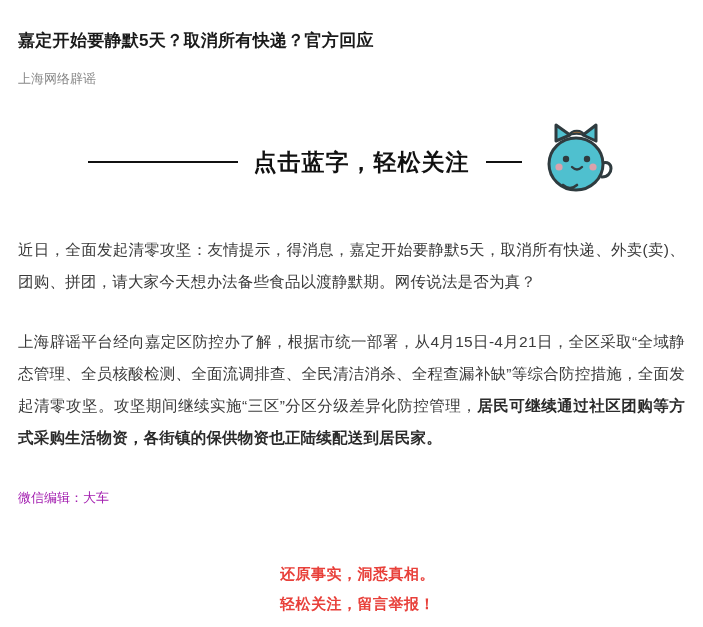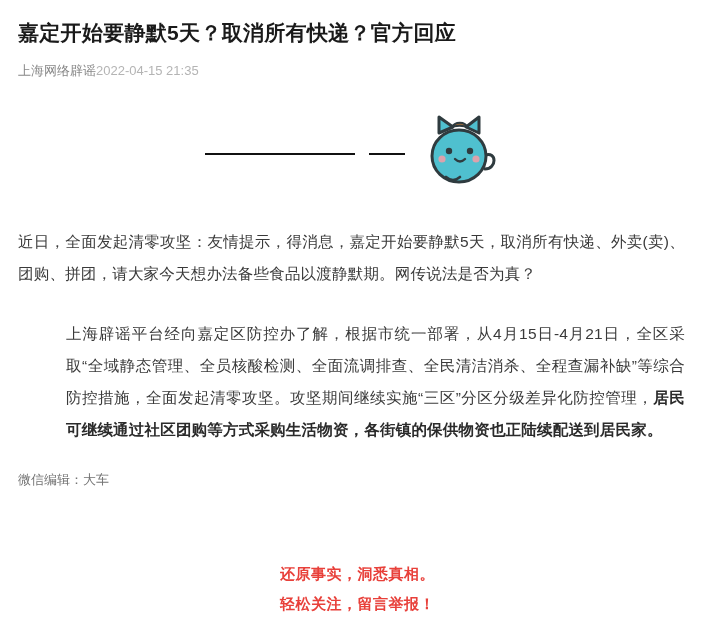--- a/index.html
+++ b/index.html
@@ -15,34 +15,34 @@
     overflow: hidden;
   }
   .page {
     position: relative;
     width: 703px;
     height: 627px;
     box-sizing: border-box;
     padding: 14px 18px 0 18px;
   }
   .article-title {
-    font-size: 21px;
+    font-size: 17px;
     font-weight: bold;
     color: #1a1a1a;
     line-height: 30px;
     letter-spacing: 0.3px;
-    margin: 4px 0 0 0;
+    margin: 12px 0 0 0;
   }
   .meta-row {
     margin-top: 14px;
     font-size: 13px;
     line-height: 18px;
     display: flex;
     align-items: flex-end;
-    gap: 0;
+    gap: 12px;
   }
   .meta-source {
     color: #888888;
   }
   .meta-date {
     color: #b4b4b4;
   }
   .banner {
     position: relative;
     margin-top: 28px;
@@ -82,30 +82,29 @@
   .para {
     margin-top: 26px;
     font-size: 15.5px;
     line-height: 32px;
     color: #3a3a3a;
     text-align: justify;
     letter-spacing: 0.2px;
   }
   .para.second {
     margin-top: 28px;
-    margin-left: 48px;
   }
   .para b {
     font-weight: bold;
     color: #2b2b2b;
   }
   .editor {
-    margin-top: 24px;
+    margin-top: 34px;
     font-size: 13px;
-    color: #737373;
+    color: #a21caf;
     line-height: 20px;
   }
   .footer {
     position: absolute;
     left: 12px;
     right: 0;
     bottom: 8px;
     text-align: center;
   }
   .footer-line {
@@ -118,26 +117,26 @@
 </style>
 </head>
 <body>
 
 <div class="page">
 
   <h1 class="article-title">嘉定开始要静默5天？取消所有快递？官方回应</h1>
 
   <div class="meta-row">
     <span class="meta-source">上海网络辟谣</span>
-    <span class="meta-date">2022-04-15 21:35</span>
   </div>
 
   <div class="banner">
     <div class="banner-inner">
       <div class="rule left"></div>
+      <div class="banner-text">点击蓝字，轻松关注</div>
       <div class="rule right"></div>
       <div class="cat">
         <svg width="86" height="86" viewBox="0 0 86 86" xmlns="http://www.w3.org/2000/svg">
 
           <path d="M72 44 C84 40, 84 58, 72 58" fill="none" stroke="#2f3b3f" stroke-width="3" stroke-linecap="round"></path>
 
           <path d="M26 22 L26 6 L40 16 Z" fill="#4fc0cf" stroke="#2f3b3f" stroke-width="3" stroke-linejoin="round"></path>
           <path d="M66 22 L66 6 L53 16 Z" fill="#4fc0cf" stroke="#2f3b3f" stroke-width="3" stroke-linejoin="round"></path>
 
           <ellipse cx="46" cy="45" rx="27" ry="26" fill="#4fc0cf" stroke="#2f3b3f" stroke-width="3"></ellipse>

